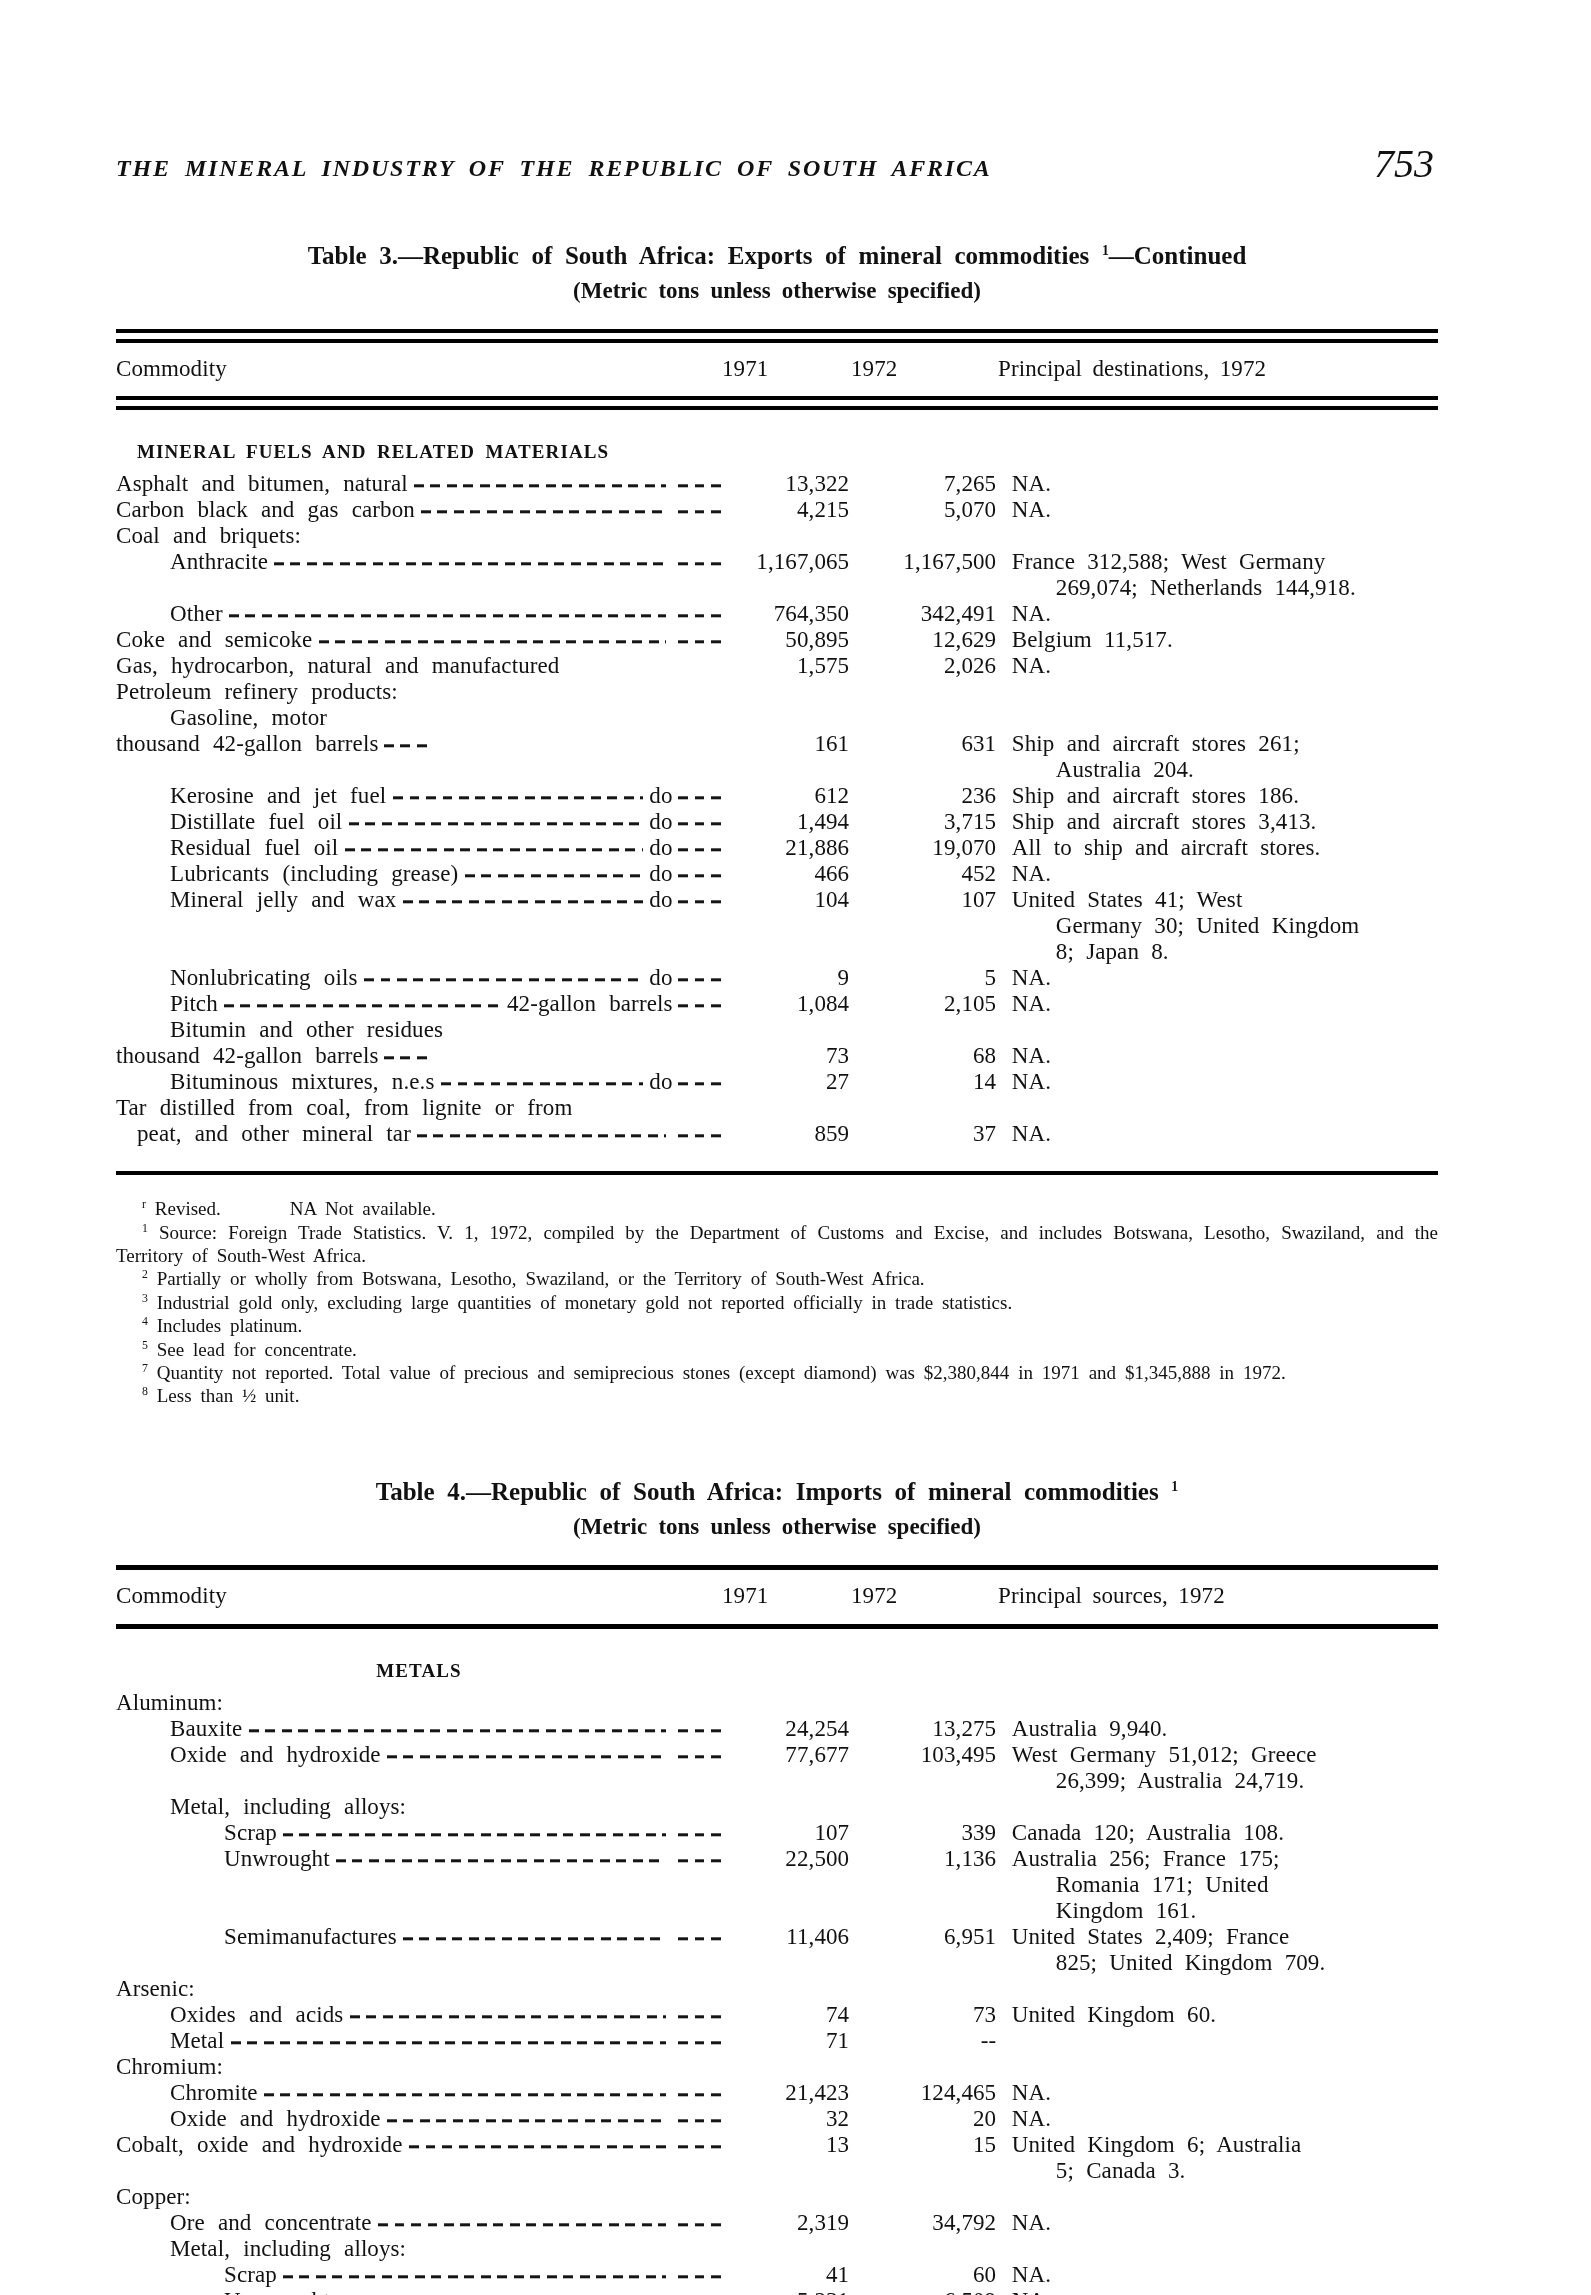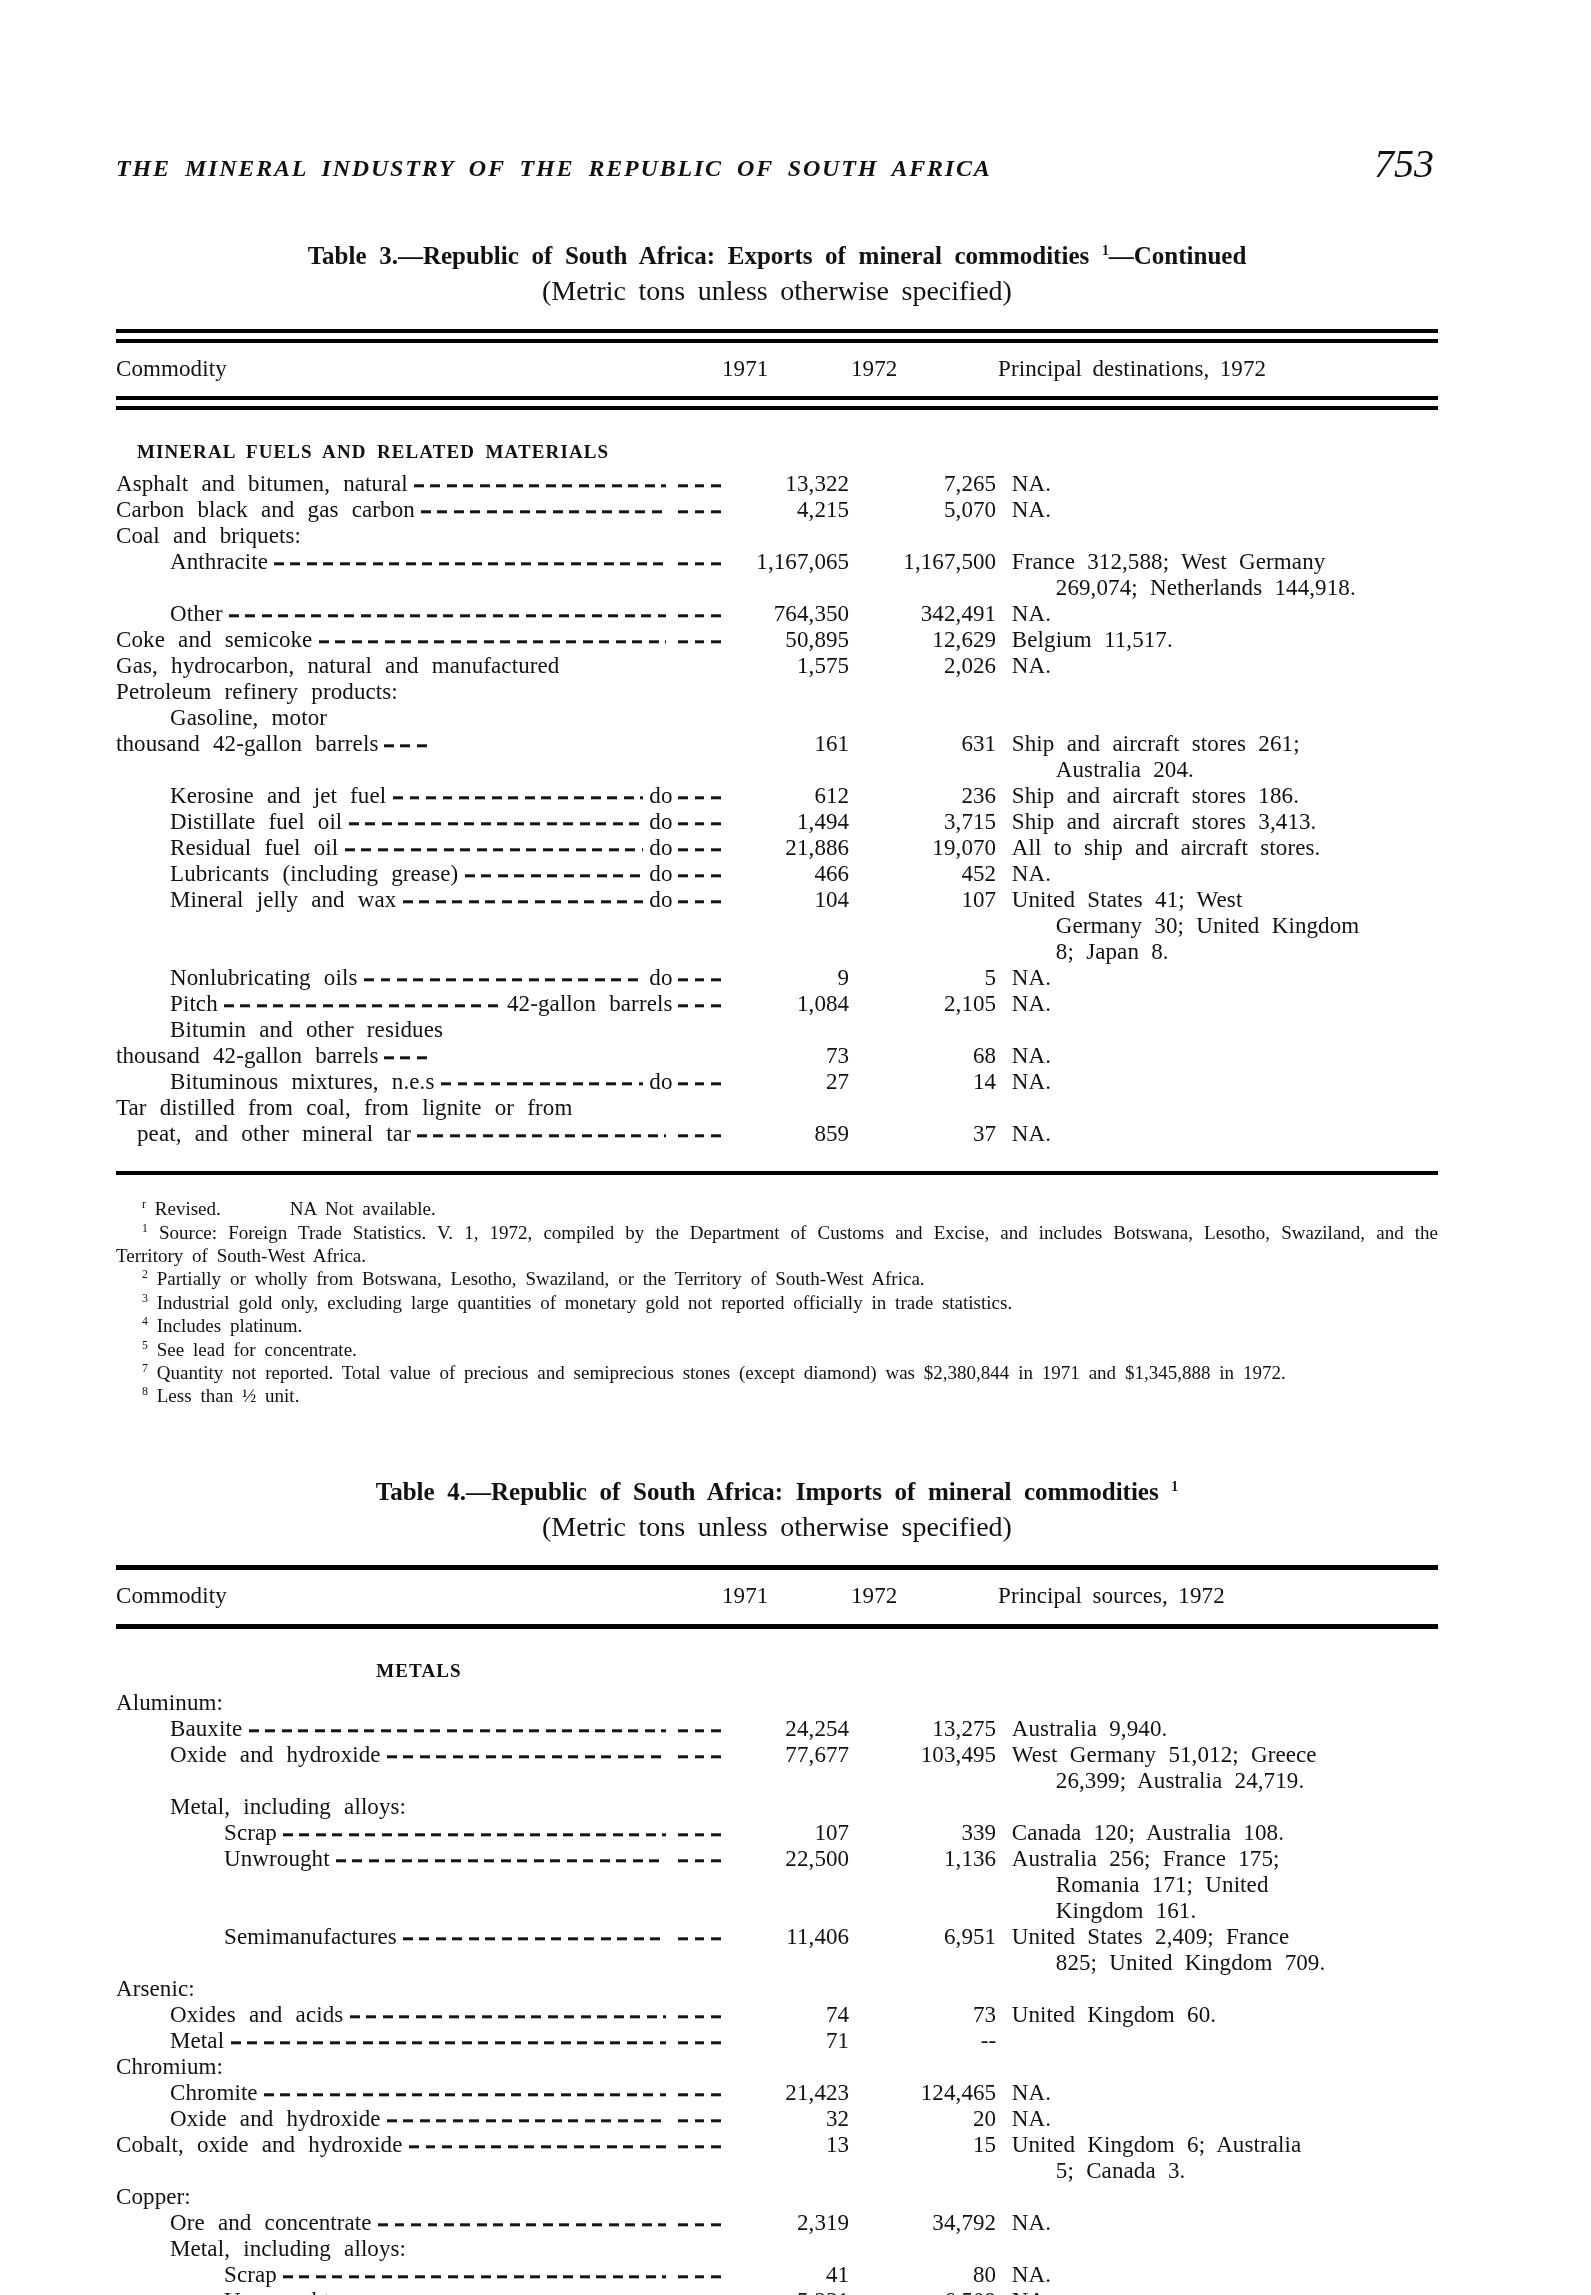--- a/index.html
+++ b/index.html
@@ -11,21 +11,21 @@
   .page{position:relative;width:1322px;margin-left:116px;padding-top:152px;}
 
   
   .pagehead{position:relative;height:41px;text-align:left;font-style:italic;}
   .ph-title{display:inline-block;font-size:24px;font-weight:bold;letter-spacing:1.8px;word-spacing:6.4px;line-height:32px;}
   .ph-num{position:absolute;right:4px;top:-10px;font-size:40px;line-height:44px;}
 
   
   .t-title{margin:48px 0 0;text-align:center;font-size:25px;font-weight:bold;word-spacing:6.4px;line-height:30px;}
   .t-title sup{font-size:0.55em;line-height:0;}
-  .t-sub{margin-top:7.3px;text-align:center;font-size:28px;word-spacing:5.5px;line-height:26px;}
+  .t-sub{margin-top:7.3px;text-align:center;font-size:23px;word-spacing:5.5px;line-height:26px;font-weight:bold;}
   .t4 .t-title{margin-top:69px;}
 
   
   .rule-double{height:13.3px;background:linear-gradient(#000 0 4.1px,transparent 4.1px 9.6px,#000 9.6px 13.3px);}
   .rule-single{height:5px;background:#000;}
   .rule-top{margin-top:25px;}
   .rule-bottom{margin-top:20px;height:4.6px;background:#000;}
 
   
   .row{display:grid;grid-template-columns:606px 129px 147px 441px;align-items:start;
@@ -624,21 +624,21 @@
         </div>
         <div class="row item">
           <div class="c-com">
             <div class="lw ind2">
               <span class="lt">Scrap</span>
               <span class="lead"></span>
               <span class="tail"></span>
             </div>
           </div>
           <div class="c-v">41</div>
-          <div class="c-v">80</div>
+          <div class="c-v">60</div>
           <div class="c-dest">
             <div class="d0">NA.</div>
           </div>
         </div>
         <div class="row item">
           <div class="c-com">
             <div class="lw ind2">
               <span class="lt">Unwrought</span>
               <span class="lead"></span>
               <span class="tail"></span>

